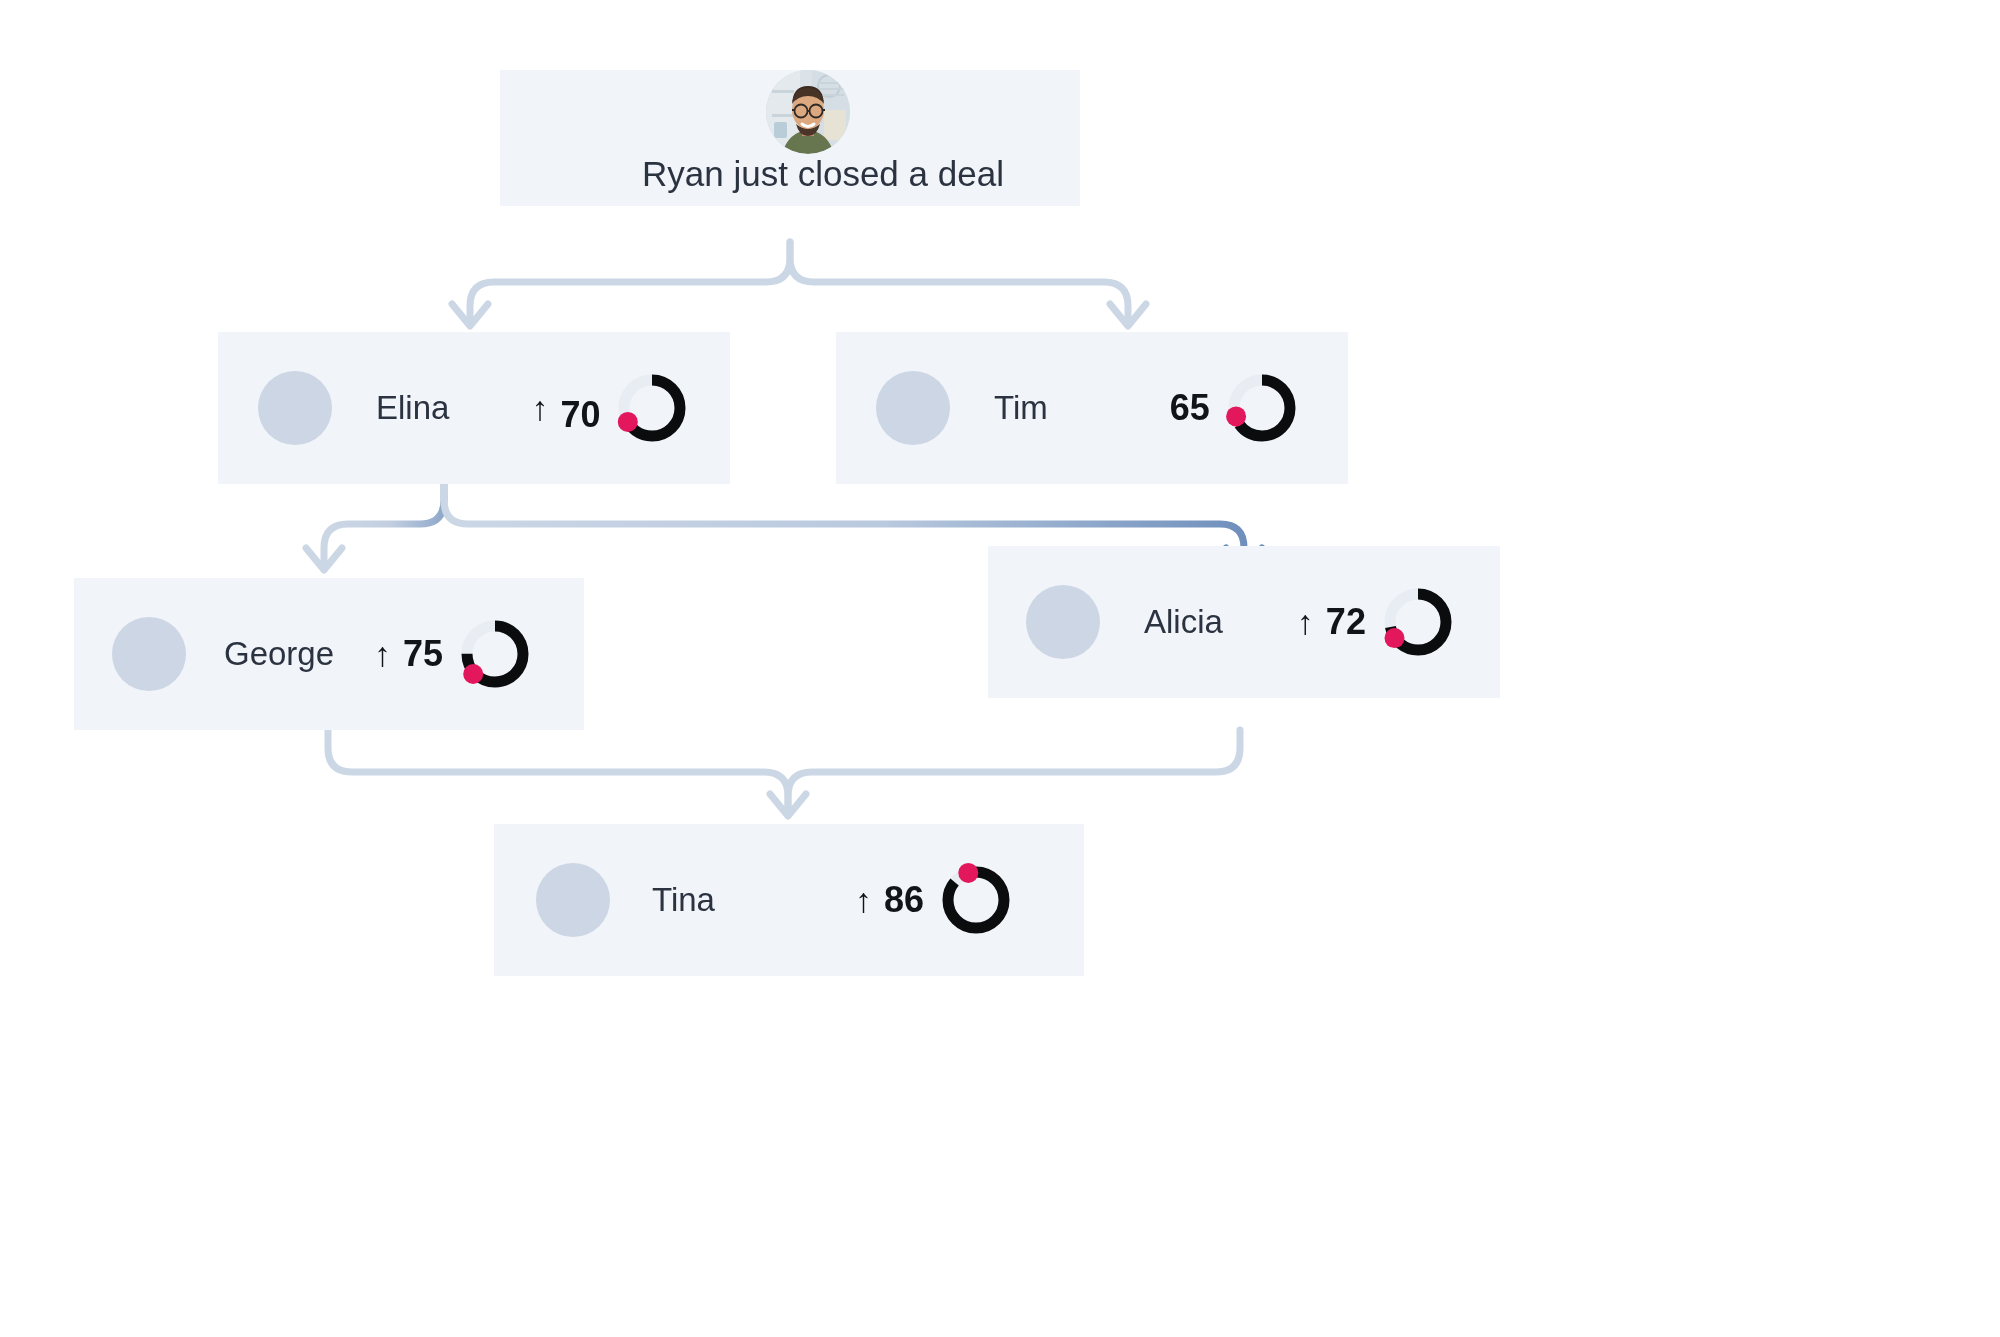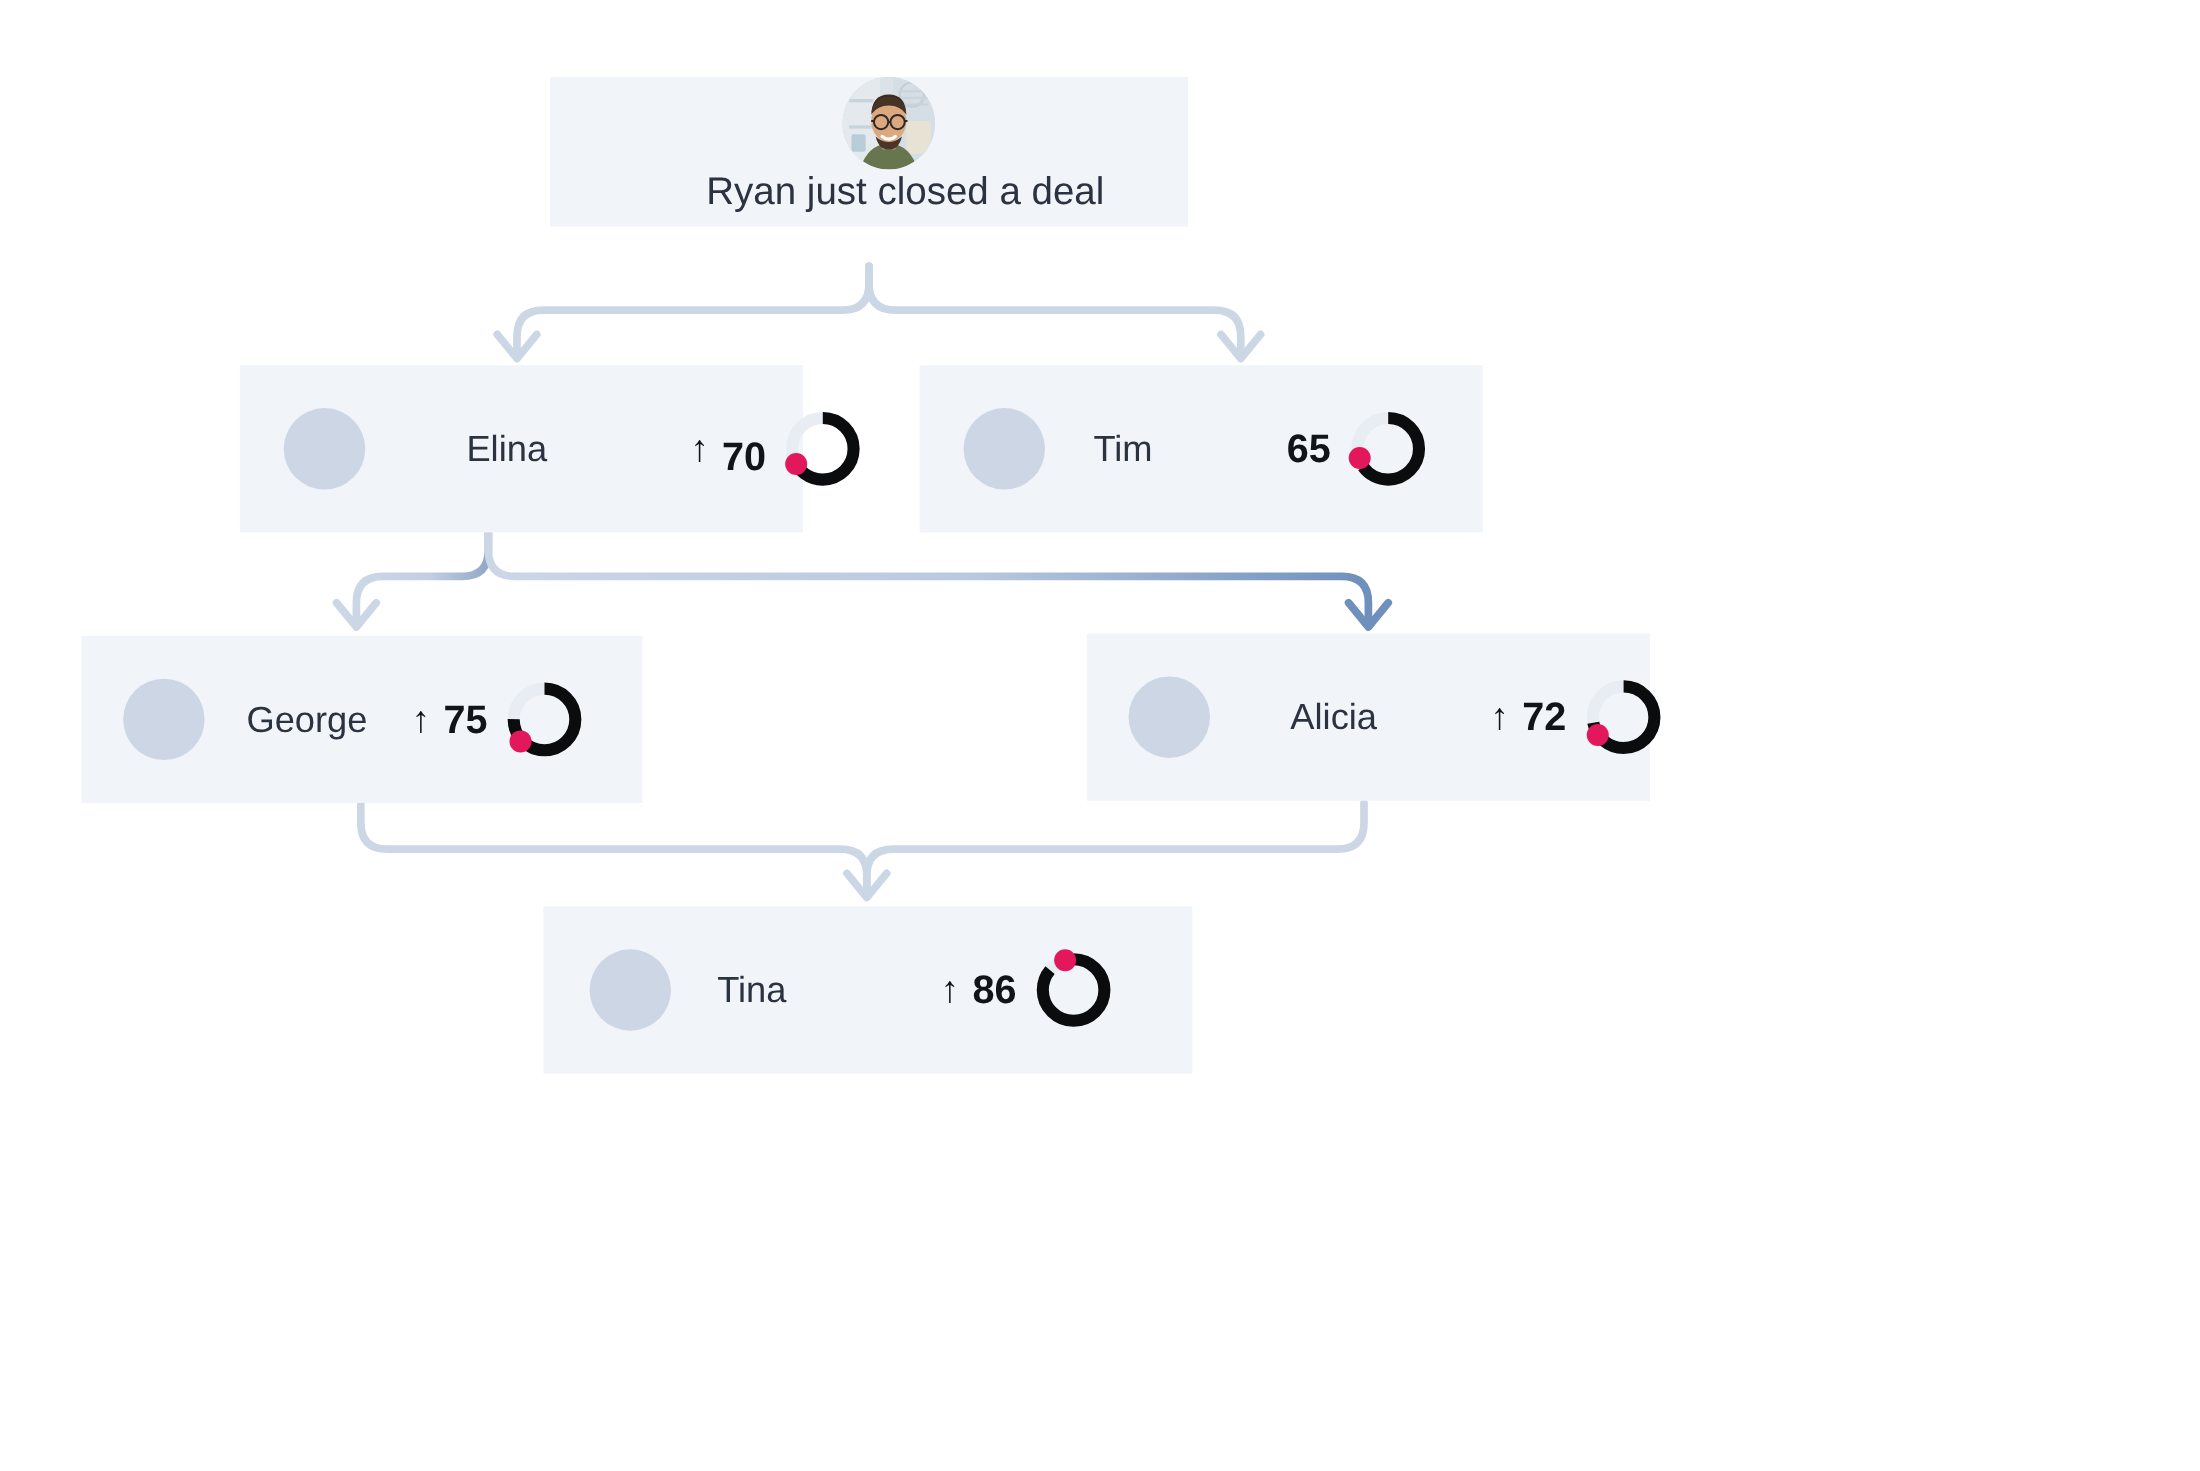--- a/index.html
+++ b/index.html
@@ -62,21 +62,21 @@
     line-height: 1;
   }
   .ring { flex: 0 0 auto; display: block; }
 
   
   #card-ryan { left: 500px; top: 70px; width: 580px; height: 136px; padding-left: 36px; flex-direction: column; }
   #card-ryan .avatar-photo { width: 84px; height: 84px; }
   #card-ryan .headline { font-size: 35px; margin-left: 30px; }
 
   
-  #card-elina { left: 218px; top: 332px; width: 512px; height: 152px; padding-left: 40px; gap: 48px; }
+  #card-elina { left: 218px; top: 332px; width: 512px; height: 152px; padding-left: 40px; }
   #card-elina .avatar-ph { width: 74px; height: 74px; }
   #card-elina .name { font-size: 33px; margin-left: 44px; }
   #card-elina .metric { margin-left: 82px; }
   #card-elina .arrow-up { font-size: 34px; margin-right: 12px; }
   #card-elina .score { font-size: 36px; margin-right: 14px; margin-top: 13px; }
 
   
   #card-tim { left: 836px; top: 332px; width: 512px; height: 152px; padding-left: 40px; }
   #card-tim .avatar-ph { width: 74px; height: 74px; }
   #card-tim .name { font-size: 33px; margin-left: 44px; }
@@ -85,21 +85,21 @@
 
   
   #card-george { left: 74px; top: 578px; width: 510px; height: 152px; padding-left: 38px; }
   #card-george .avatar-ph { width: 74px; height: 74px; }
   #card-george .name { font-size: 33px; margin-left: 38px; }
   #card-george .metric { margin-left: 40px; }
   #card-george .arrow-up { font-size: 34px; margin-right: 12px; }
   #card-george .score { font-size: 36px; margin-right: 14px; }
 
   
-  #card-alicia { left: 988px; top: 576px; width: 512px; height: 152px; padding-left: 38px; gap: 29px; }
+  #card-alicia { left: 988px; top: 546px; width: 512px; height: 152px; padding-left: 38px; }
   #card-alicia .avatar-ph { width: 74px; height: 74px; }
   #card-alicia .name { font-size: 33px; margin-left: 44px; }
   #card-alicia .metric { margin-left: 74px; }
   #card-alicia .arrow-up { font-size: 34px; margin-right: 12px; }
   #card-alicia .score { font-size: 36px; margin-right: 14px; }
 
   
   #card-tina { left: 494px; top: 824px; width: 590px; height: 152px; padding-left: 42px; }
   #card-tina .avatar-ph { width: 74px; height: 74px; }
   #card-tina .name { font-size: 33px; margin-left: 42px; }

